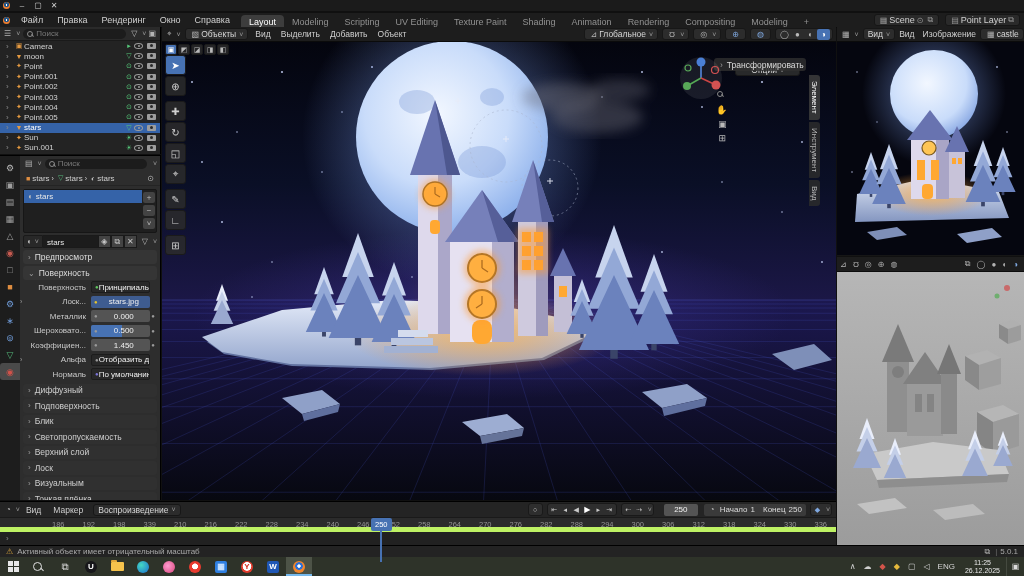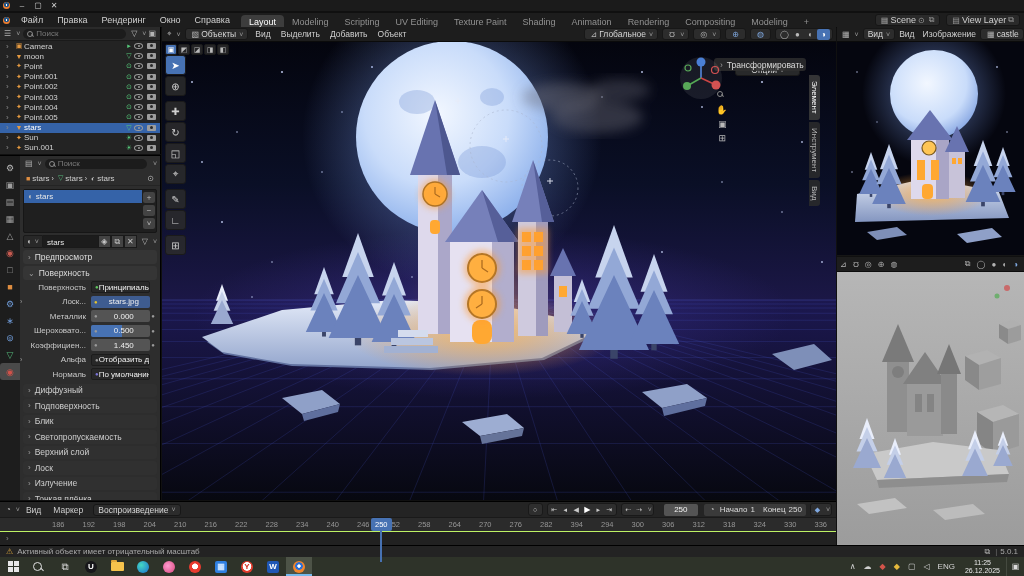--- a/index.html
+++ b/index.html
@@ -98,21 +98,21 @@
 .navicons{position:absolute;right:108px;top:62px;z-index:6;display:flex;flex-direction:column;color:#b9b9b9;font-size:9px;line-height:14px;text-align:center;}
 
 .timeline{position:absolute;left:0;top:501px;width:836px;height:44px;background:#242424;border-top:1px solid #000;}
 .timeline .hd{height:16px;background:#242424;display:flex;align-items:center;font-size:8.5px;border-bottom:1px solid #1a1a1a;}
 .timeline .hd .m{padding:0 6px;color:#cfcfcf;}
 .pbgrp{display:flex;align-items:center;background:#2e2e2e;border:1px solid #191919;border-radius:3px;height:13px;margin-left:4px;padding:0 1px;}
 .pbtn{width:11px;text-align:center;color:#c9c9c9;font-size:7px;line-height:12px;}
 .pbtn.play{color:#fff;font-size:8px;}
 .framefield{background:#545454;border-radius:2px;height:12px;line-height:12px;min-width:34px;text-align:center;color:#f2f2f2;margin-left:10px;font-size:8px;}
 .rangegrp{display:flex;align-items:center;background:#3a3a3a;border-radius:2px;height:12px;margin-left:6px;padding:0 4px;color:#dcdcdc;font-size:8px;}
-.ruler{position:relative;height:14px;background:#2b2b2b;display:flex;padding-left:43px;border-bottom:1px solid #bef264;}
+.ruler{position:relative;height:14px;background:#2b2b2b;display:flex;padding-left:43px;border-bottom:5px solid #bef264;}
 .ruler .tick{width:30.5px;text-align:center;color:#969696;font-size:7.5px;line-height:13px;flex:0 0 auto;}
 .playhead{position:absolute;left:371px;top:0;height:13px;background:#4772b3;color:#fff;font-size:7.5px;line-height:13px;padding:0 4px;border-radius:2px;z-index:3;}
 .playstem{position:absolute;left:380px;top:13px;width:2px;height:31px;background:#4772b3;z-index:3;}
 .chanstrip{height:13px;background:#212121;color:#8a8a8a;font-size:8px;padding-left:6px;line-height:13px;}
 
 .imged{position:absolute;left:837px;top:27px;width:187px;height:229px;background:#161616;}
 .imged .hd,.vp2 .hd{height:15px;background:#1d1d1d;display:flex;align-items:center;font-size:8.5px;border-bottom:1px solid #0b0b0b;}
 .imged .hd .m{padding:0 4px;color:#cfcfcf;}
 .vp2{position:absolute;left:837px;top:257px;width:187px;height:288px;background:#9e9e9e;}
 .vp2 .ic{color:#b2b2b2;font-size:8px;padding:0 3px;}
@@ -176,21 +176,21 @@
       </span>
     <span style="margin-left:auto;display:flex;align-items:center;padding-right:4px">
       <span class="selgrp">
         <span class="ic">▦</span>
         <span>Scene</span>
         <span class="ic">⊙</span>
         <span class="ic">⧉</span>
       </span>
       <span class="selgrp">
         <span class="ic">▤</span>
-        <span>View Layer</span>
+        <span>Point Layer</span>
         <span class="ic">⧉</span>
       </span>
     </span>
   </div>
 
   <div class="outliner">
     <div class="hd">
       <span class="ico8">☰</span>
       <span class="caret-dn">˅</span>
       <span class="search">
@@ -519,21 +519,21 @@
             <span>Верхний слой</span>
           </div>
 
           <div class="cpanel">
             <span class="caret">›</span>
             <span>Лоск</span>
           </div>
 
           <div class="cpanel">
             <span class="caret">›</span>
-            <span>Излучение</span>
+            <span>Визуальным</span>
           </div>
 
           <div class="cpanel">
             <span class="caret">›</span>
             <span>Тонкая плёнка</span>
           </div>
         </div>
 
     </div>
   </div>
@@ -923,35 +923,35 @@
           <span class="pbtn" style="color:#7fa8e0">◆</span>
           <span class="caret-dn">˅</span>
         </span>
       </span>
     </div>
     <div class="ruler">
       <span style="display:flex">
           <span class="tick">186</span>
           <span class="tick">192</span>
           <span class="tick">198</span>
-          <span class="tick">204</span>
+          <span class="tick">339</span>
           <span class="tick">210</span>
           <span class="tick">216</span>
           <span class="tick">222</span>
           <span class="tick">228</span>
           <span class="tick">234</span>
           <span class="tick">240</span>
           <span class="tick">246</span>
           <span class="tick">252</span>
           <span class="tick">258</span>
           <span class="tick">264</span>
           <span class="tick">270</span>
           <span class="tick">276</span>
           <span class="tick">282</span>
-          <span class="tick">394</span>
+          <span class="tick">288</span>
           <span class="tick">294</span>
           <span class="tick">300</span>
           <span class="tick">306</span>
           <span class="tick">312</span>
           <span class="tick">318</span>
           <span class="tick">324</span>
           <span class="tick">330</span>
           <span class="tick">336</span>
         </span>
       <span class="playhead">250</span>

